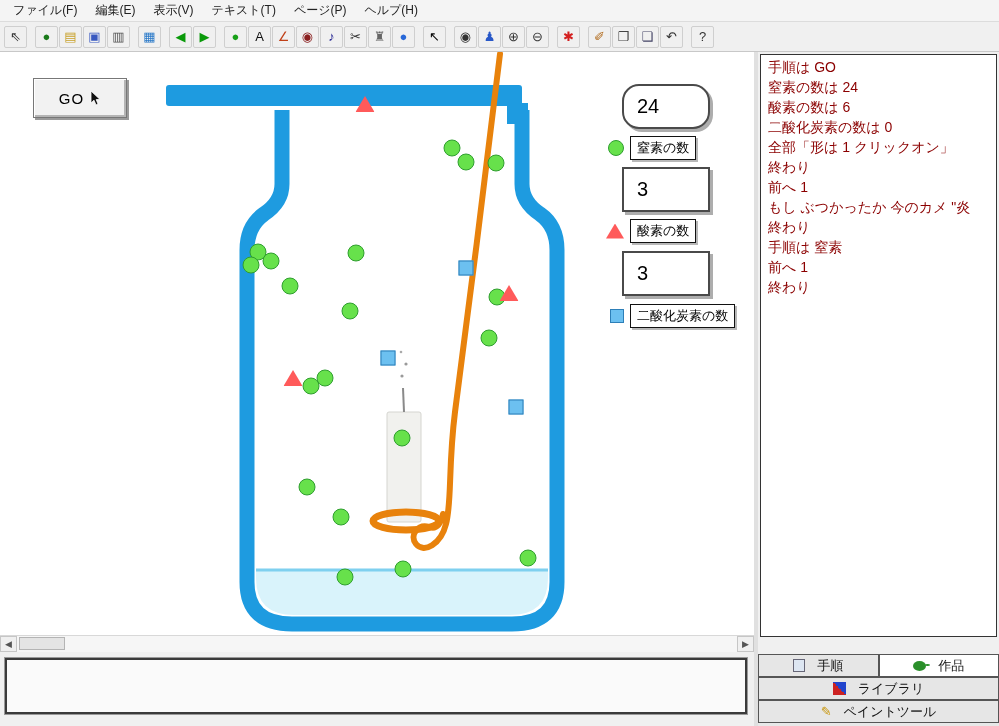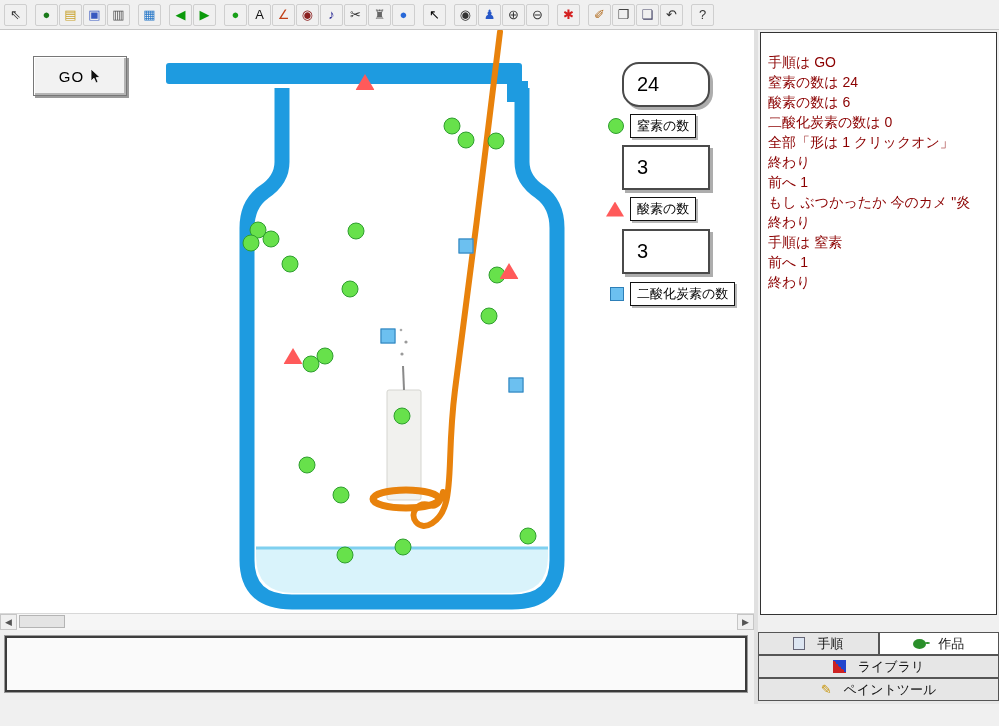--- a/index.html
+++ b/index.html
@@ -48,36 +48,44 @@
   .hscroll { height:17px; display:flex; background:#f2f2f2; border-top:1px solid #d8d8d8; }
   .hs-btn { width:17px; font-size:9px; line-height:15px; text-align:center; color:#555; background:#f0f0f0; border:1px solid #c6c6c6; cursor:default; }
   .hs-track { flex:1; position:relative; background:#f6f6f6; }
   .hs-thumb { position:absolute; left:2px; top:1px; width:46px; height:13px; background:#e4e4e4; border:1px solid #b4b4b4; }
 
   
   .bottom-area { flex:1; padding:6px 5px 0 5px; }
   .output-box { width:742px; height:56px; background:#fafafa; border:2px solid #3a3a3a; box-shadow:0 0 0 1px #999; }
 
   
-  .code-area { flex:1; margin:2px 2px 17px 2px; background:#fff; border:1px solid #333; overflow:hidden; padding:19px 7px; }
+  .code-area { flex:1; margin:2px 2px 17px 2px; background:#fff; border:1px solid #333; overflow:hidden; padding:2px 7px; }
   .code-line { font-size:14px; line-height:20px; color:#8b0000; white-space:nowrap; }
   .tab-row { display:flex; }
   .tab { flex:1; height:23px; display:flex; align-items:center; justify-content:center; gap:12px; font-size:13px; color:#111; background:#e6e6e6; border:1px solid #555; cursor:default; }
   .tab.active { background:#fff; }
   .tab-icon-page { width:12px; height:13px; background:#dde6f2; border:1px solid #667; }
   .tab-icon-turtle { width:13px; height:10px; background:#2a8f2a; border-radius:50%; box-shadow:8px -1px 0 -4px #2a8f2a; }
   .tab-icon-library { width:13px; height:13px; background:linear-gradient(45deg,#cc2222 50%,#2244cc 50%); }
   .tab-icon-paint { font-size:13px; color:#c8960c; line-height:1; }
   .bottom-strip { height:3px; background:#e8e8e8; }
 </style>
 </head>
 <body>
 
 <div class="window">
 
+  <div class="menubar">
+      <span class="menu-item">ファイル(F)</span>
+      <span class="menu-item">編集(E)</span>
+      <span class="menu-item">表示(V)</span>
+      <span class="menu-item">テキスト(T)</span>
+      <span class="menu-item">ページ(P)</span>
+      <span class="menu-item">ヘルプ(H)</span>
+    </div>
 
   <div class="toolbar">
       <div class="tb-group">
         <button class="tb-btn">
           <span style="color: rgb(51, 51, 51);">⇖</span>
         </button>
       </div>
       <div class="tb-group">
         <button class="tb-btn">
           <span style="color: rgb(26, 122, 26);">●</span>

